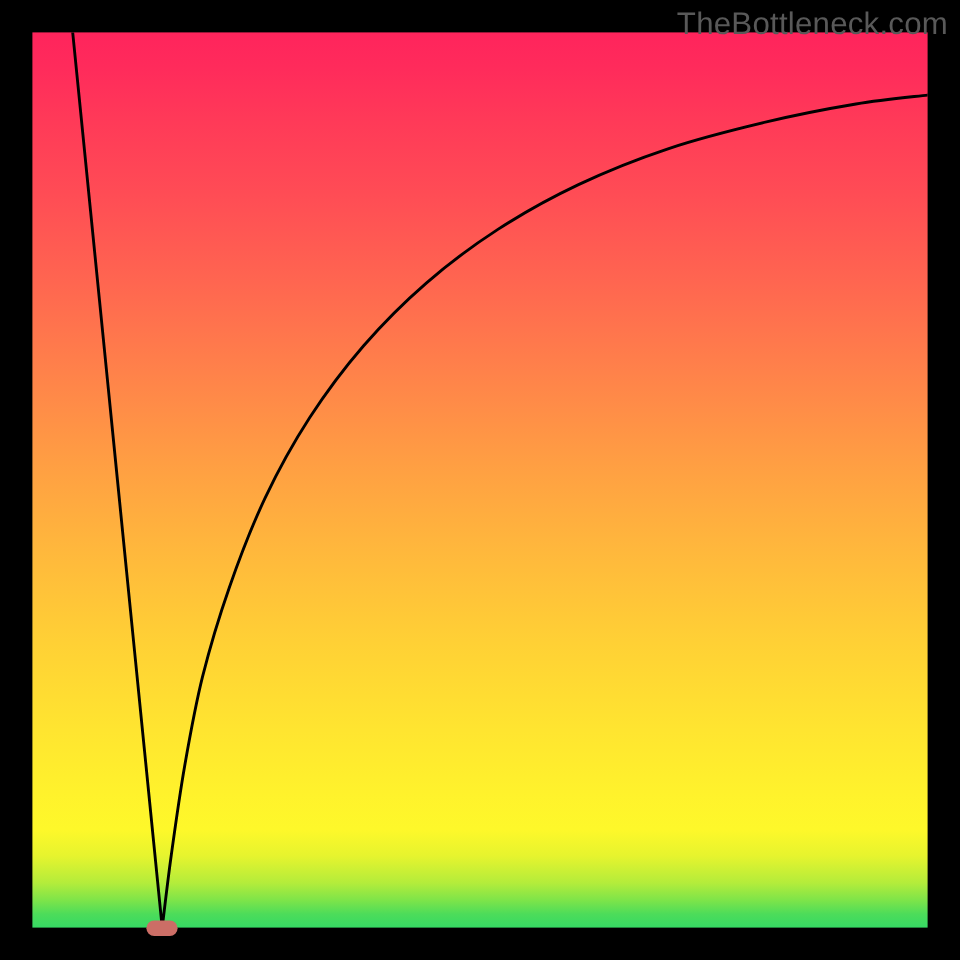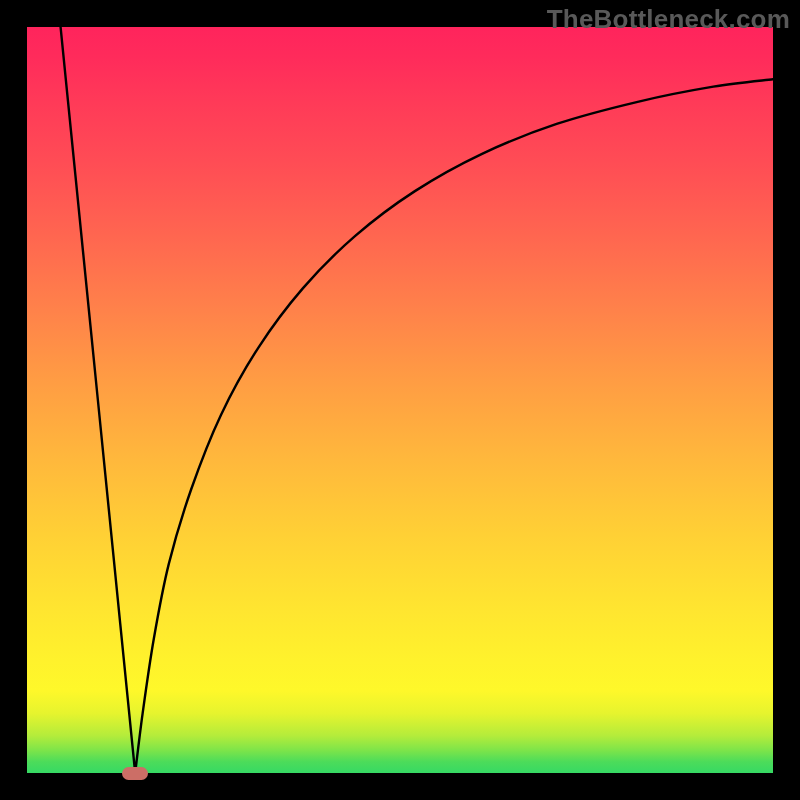--- a/index.html
+++ b/index.html
@@ -2,21 +2,20 @@
 <html><head>
 <meta charset="utf-8">
 <style>
   * { margin: 0; padding: 0; box-sizing: border-box; }
   html, body { width: 800px; height: 800px; overflow: hidden; background: #000; }
   .frame {
     position: relative;
     width: 800px;
     height: 680px;
     background: #000;
-    font-weight: bold;
   }
   .watermark {
     position: absolute;
     top: 4px;
     right: 10px;
     font-family: Arial, Helvetica, sans-serif;
     font-size: 26px;
     color: #595959;
     letter-spacing: 0.2px;
     z-index: 10;

